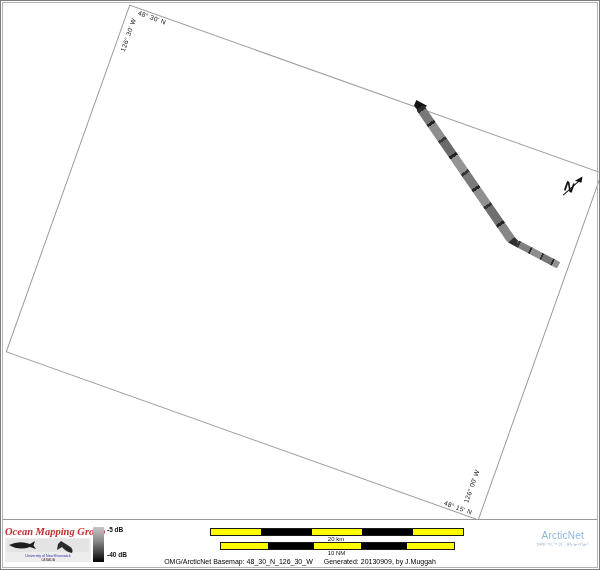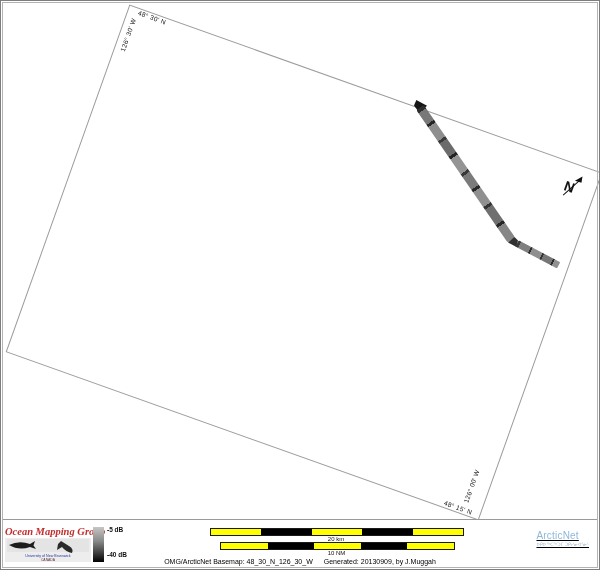--- a/index.html
+++ b/index.html
@@ -78,21 +78,21 @@
   .scalebar span{flex:1 1 auto;height:100%;}
   .bar-km{left:207px;top:5px;width:252px;}
   .bar-nm{left:217px;top:19px;width:233px;}
   .bar-label{position:absolute;font-size:6px;color:#101010;text-align:center;line-height:7px;}
   .bar-km-label{left:207px;top:13px;width:252px;}
   .bar-nm-label{left:217px;top:27px;width:233px;}
   .caption{
     position:absolute;left:0;right:0;top:35px;display:flex;justify-content:center;gap:11px;
     font-size:7px;color:#000;white-space:nowrap;
   }
-  .arcticnet-block{position:absolute;right:8px;top:8px;text-align:left;text-decoration:underline;}
+  .arcticnet-block{position:absolute;right:8px;top:8px;text-align:center;}
   .arcticnet-name{font-size:10px;color:#8cb8dc;line-height:10px;letter-spacing:.2px;}
   .arcticnet-syl{
     font-family:"DejaVu Sans",sans-serif;font-size:4.6px;color:#9fb8cb;line-height:7px;
     white-space:nowrap;
   }
 </style>
 </head>
 <body>
 
 <div class="map-area">

